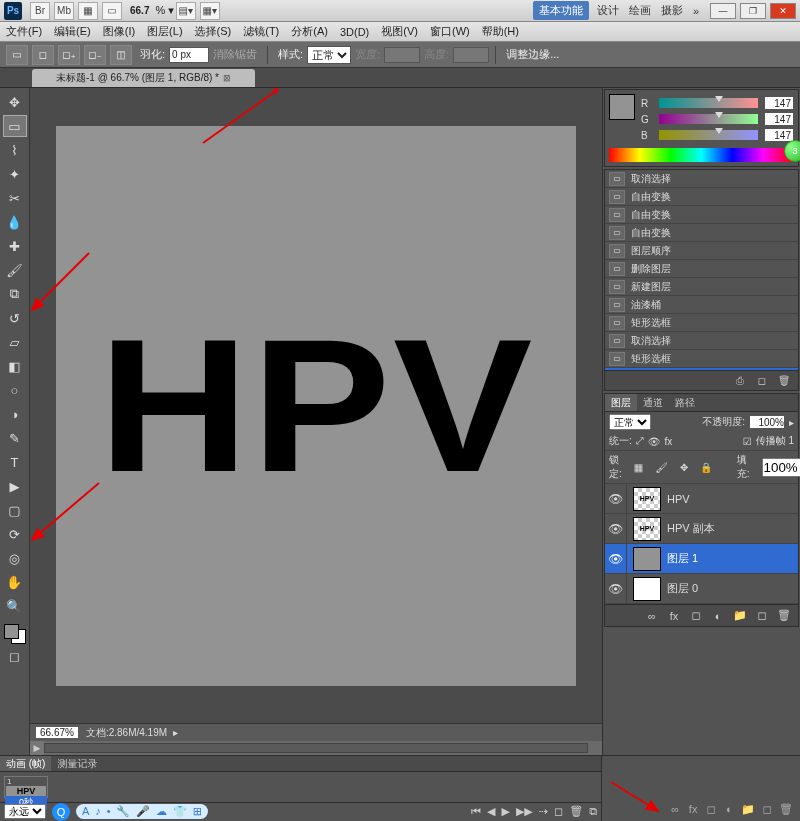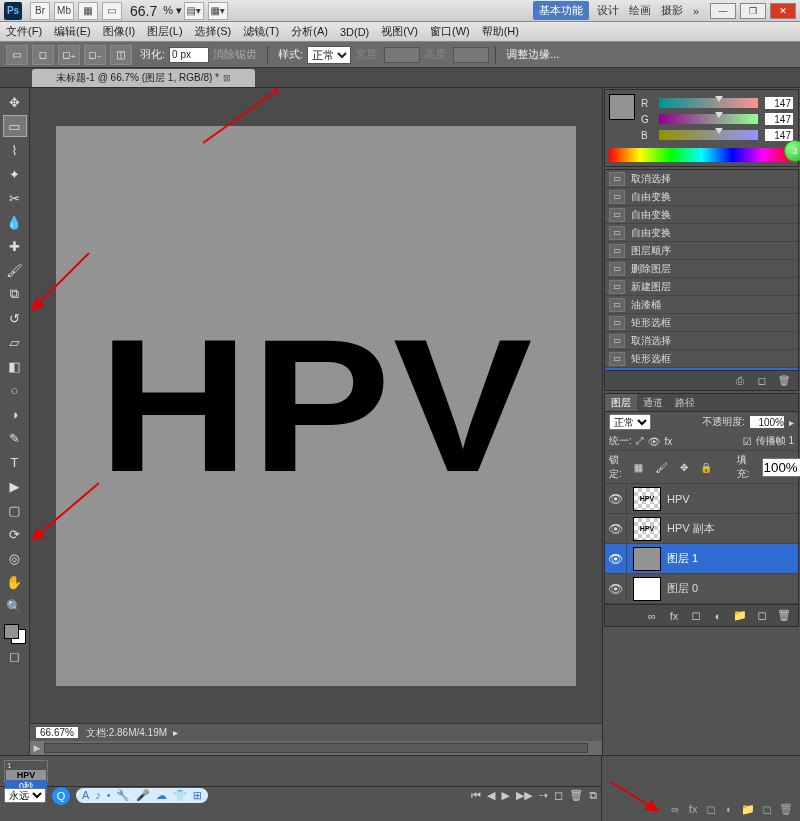--- a/index.html
+++ b/index.html
@@ -2,21 +2,21 @@
 <html><head>
 <meta charset="utf-8">
 <style>
 * { margin: 0; padding: 0; box-sizing: border-box; font-family: "Microsoft YaHei", Arial, sans-serif; }
 body { width: 800px; height: 821px; background: #535353; overflow: hidden; font-size: 11px; color: #ccc; position: relative; }
 
 
 .titlebar { height: 22px; background: linear-gradient(#e6e6e6,#cdcdcd); display: flex; align-items: center; padding: 0 4px; border-bottom: 1px solid #888; }
 .titlebar .ps-logo { width: 18px; height: 18px; background: #0a2a4a; color: #6cb7ff; font-weight: bold; font-size: 10px; display: flex; align-items: center; justify-content: center; border-radius: 2px; margin-right: 6px; }
 .titlebar .tb-ico { width: 20px; height: 18px; margin: 0 2px; border: 1px solid #aaa; background: #f4f4f4; display:flex; align-items:center; justify-content:center; font-size:10px; color:#444;}
-.titlebar .zoom { color:#222; font-size: 14px; margin: 0 6px; }
+.titlebar .zoom { color:#222; font-size: 10px; margin: 0 6px; font-weight: bold; }
 .titlebar .spacer { flex: 1; }
 .titlebar .modebtn { padding: 2px 6px; background: #4a7bbf; color: #fff; font-size: 11px; border-radius: 2px; margin: 0 3px; }
 .titlebar .toptab { color:#333; font-size: 11px; margin: 0 5px; }
 .winbtns { display:flex; gap:4px; margin-left:6px;}
 .winbtn { width: 26px; height: 16px; border:1px solid #888; display:flex; align-items:center; justify-content:center; font-size:9px; }
 .winbtn.min { background:#eee; color:#333;}
 .winbtn.max { background:#eee; color:#333;}
 .winbtn.close { background:#d9391e; color:#fff;}
 
 
@@ -414,20 +414,24 @@
         <div class="fico">📁</div>
         <div class="fico">◻</div>
         <div class="fico">🗑</div>
       </div>
     </div>
   </div>
 </div>
 
 <div class="bottom">
   <div class="anim">
+    <div class="tabs">
+      <div class="tab active">动画 (帧)</div>
+      <div class="tab">测量记录</div>
+    </div>
     <div style="display:flex; height:30px;">
       <div class="frame">
         <div style="font-size:8px;color:#ddd;align-self:flex-start;padding-left:2px">1</div>
         <div class="fimg">HPV</div>
         <div class="ftime">0秒</div>
       </div>
     </div>
     <div class="ctrl">
       <select><option>永远</option></select>
       <div class="qq">Q</div>

